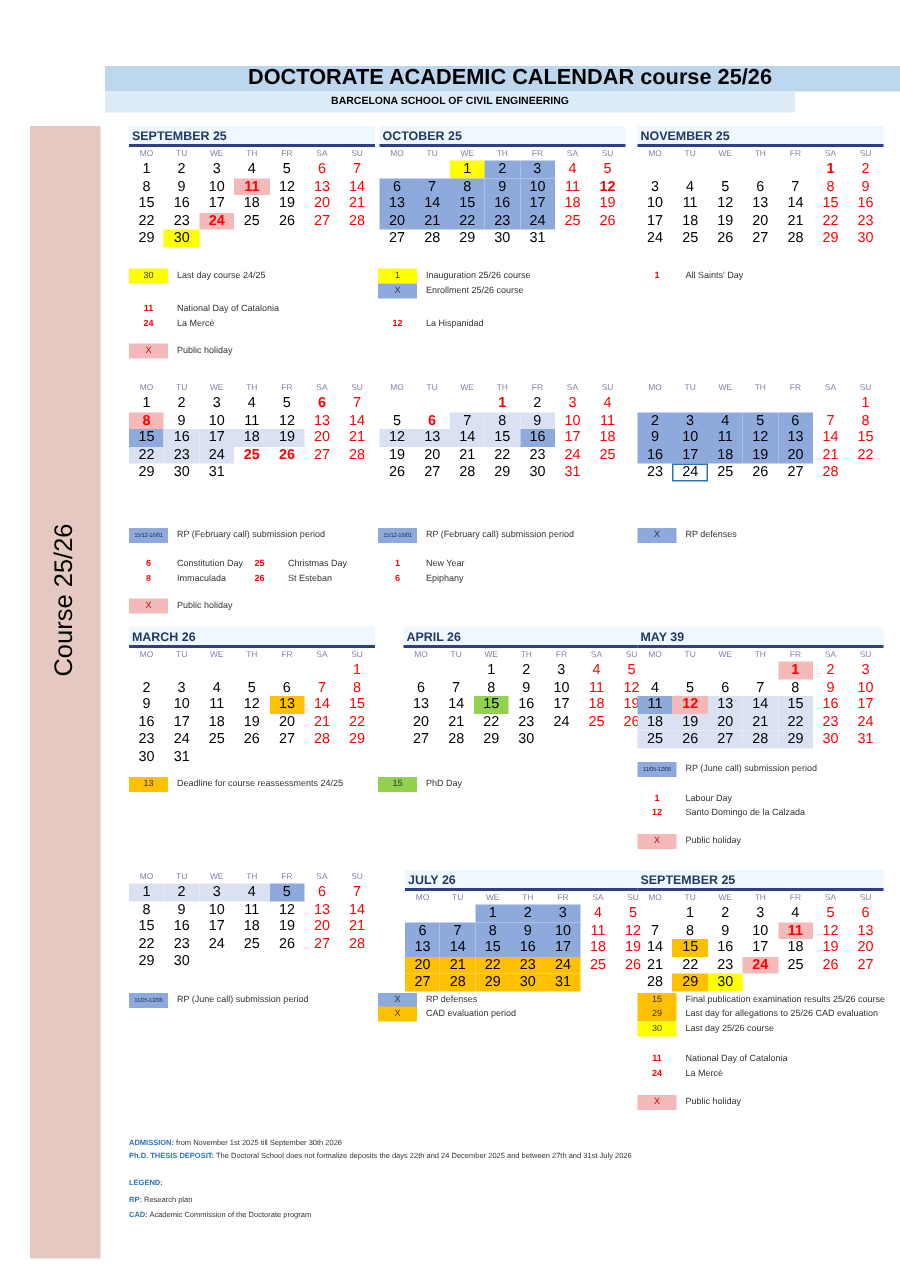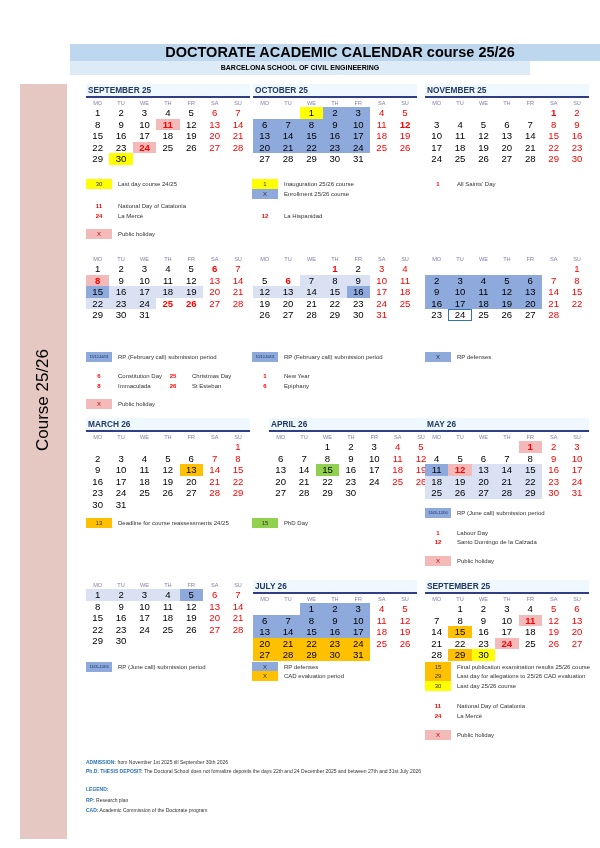--- a/index.html
+++ b/index.html
@@ -410,21 +410,21 @@
         <span class="cell">24</span>
         <span class="cell wk">25</span>
         <span class="cell wk">26</span>
         <span class="cell">27</span>
         <span class="cell">28</span>
         <span class="cell">29</span>
         <span class="cell">30</span>
       </div>
     </div>
     <div class="month" style="left: 425px; top: 418px;">
-      <div class="month-head">MAY 26</div>
+      <div class="month-head">MAY 39</div>
       <div class="dow">
         <span>MO</span>
         <span>TU</span>
         <span>WE</span>
         <span>TH</span>
         <span>FR</span>
         <span>SA</span>
         <span>SU</span>
       </div>
       <div class="grid">
@@ -501,21 +501,21 @@
         <span class="cell">23</span>
         <span class="cell">24</span>
         <span class="cell">25</span>
         <span class="cell">26</span>
         <span class="cell wk">27</span>
         <span class="cell wk">28</span>
         <span class="cell">29</span>
         <span class="cell">30</span>
       </div>
     </div>
-    <div class="month" style="left: 253px; top: 580px;">
+    <div class="month" style="left: 270px; top: 580px;">
       <div class="month-head">JULY 26</div>
       <div class="dow">
         <span>MO</span>
         <span>TU</span>
         <span>WE</span>
         <span>TH</span>
         <span>FR</span>
         <span>SA</span>
         <span>SU</span>
       </div>

